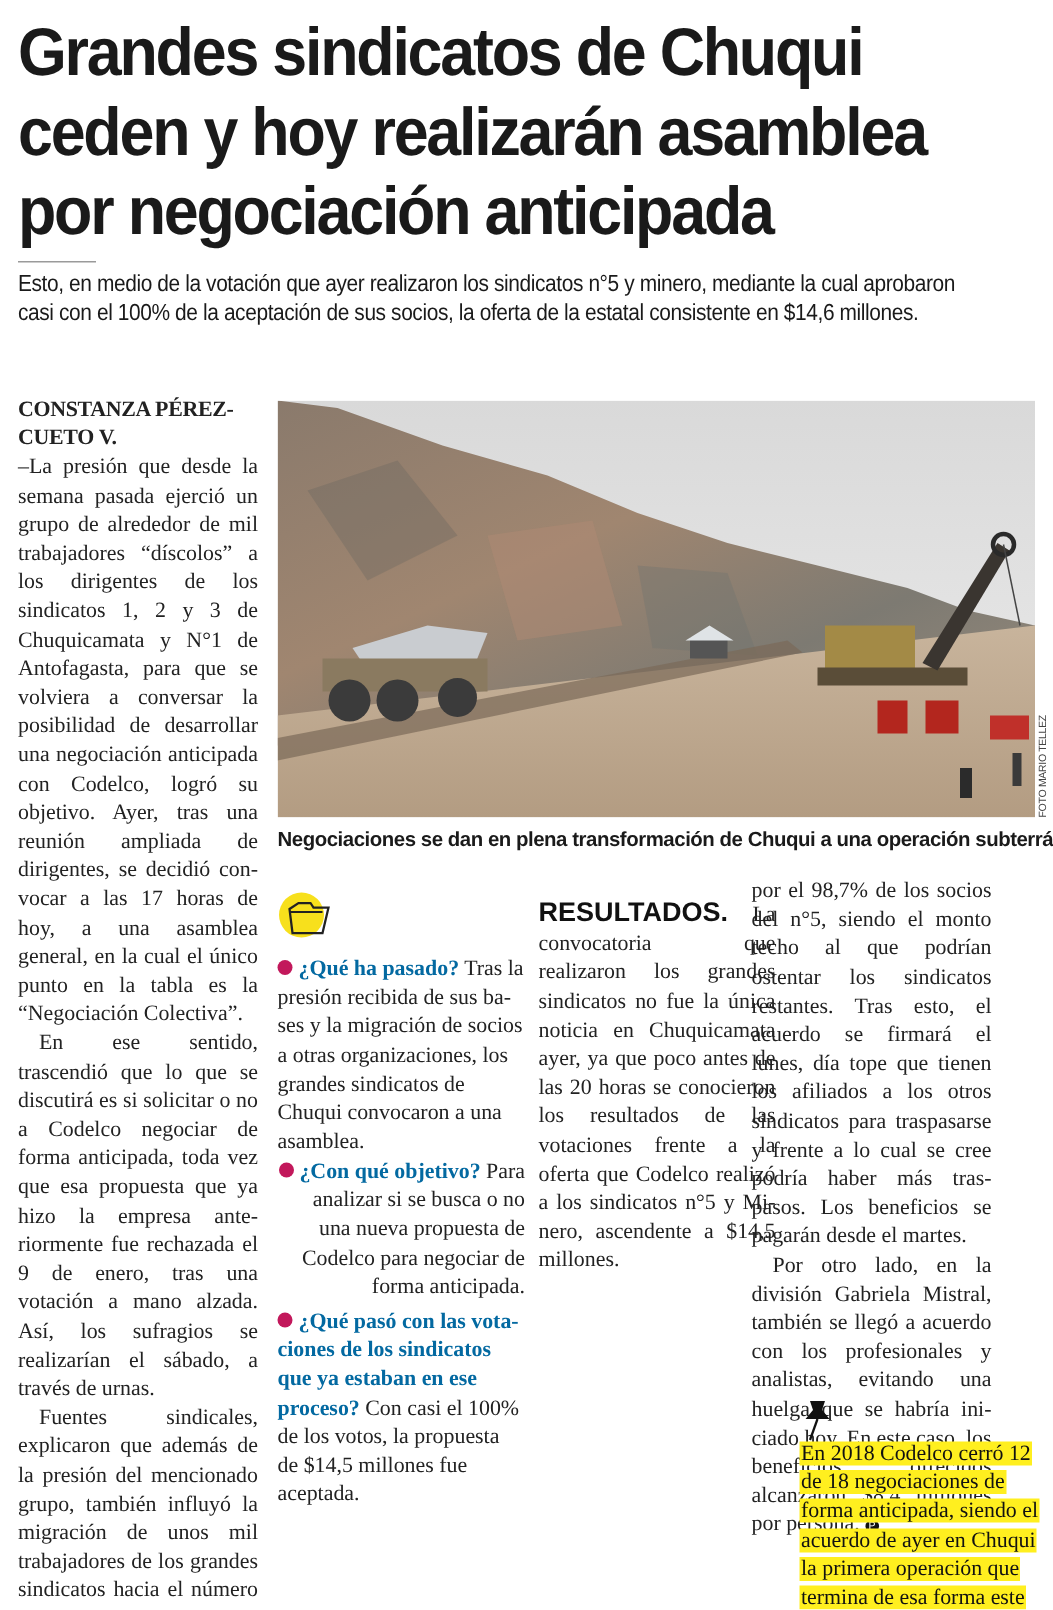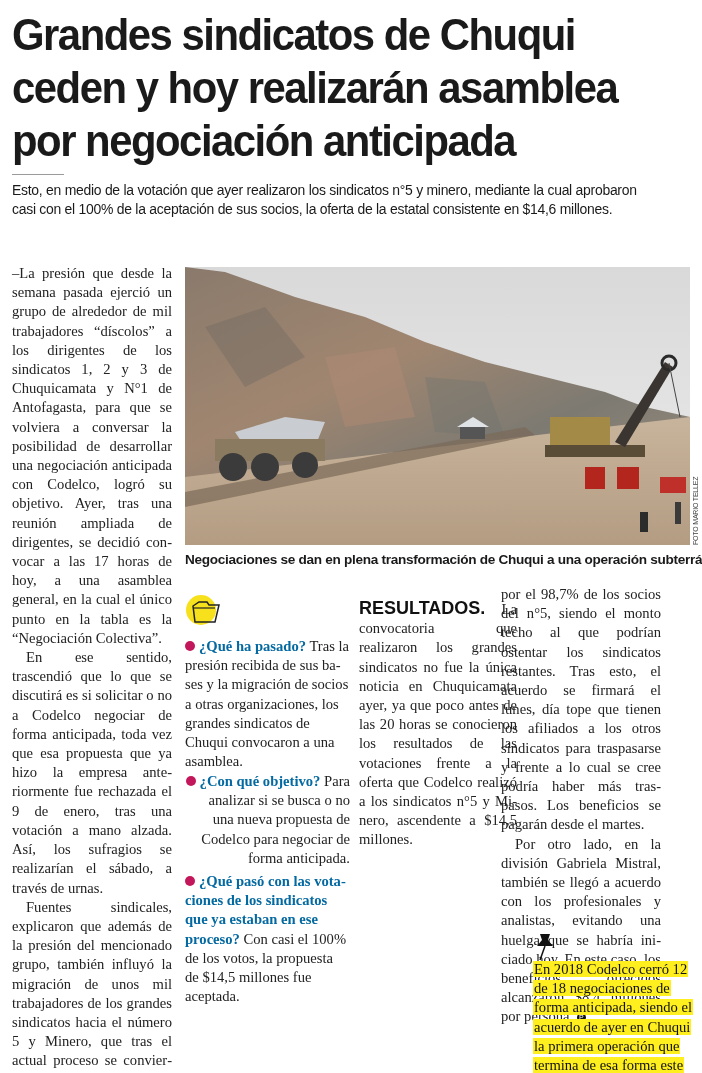--- a/index.html
+++ b/index.html
@@ -48,20 +48,21 @@
   .end-mark { display: inline-block; width: 9px; height: 9px; border-radius: 50%; background: #111; color: #fff; font-family: "Liberation Sans", sans-serif; font-size: 7px; line-height: 9px; text-align: center; text-indent: 0; vertical-align: 1px; }
 </style>
 </head>
 <body>
 
 <h1 class="headline">Grandes sindicatos de Chuqui ceden y hoy realizarán asamblea por negociación anticipada</h1>
 <div class="rule"></div>
 <p class="deck">Esto, en medio de la votación que ayer realizaron los sindicatos n°5 y minero, mediante la cual aprobaron casi con el 100% de la aceptación de sus socios, la oferta de la estatal consistente en $14,6 millones.</p>
 
 <div class="col" id="col1">
+  <span class="byline">CONSTANZA PÉREZ-CUETO V.</span>
   <p class="first">–La presión que desde la se­mana pasada ejerció un gru­po de alrededor de mil traba­jadores “díscolos” a los diri­gentes de los sindicatos 1, 2 y 3 de Chuquicamata y N°1 de Antofagasta, para que se vol­viera a conversar la posibili­dad de desarrollar una nego­ciación anticipada con Co­delco, logró su objetivo. Ayer, tras una reunión ampliada de dirigentes, se decidió con­vocar a las 17 horas de hoy, a una asamblea general, en la cual el único punto en la ta­bla es la “Negociación Co­lectiva”.</p>
   <p>En ese sentido, trascendió que lo que se discutirá es si solicitar o no a Codelco nego­ciar de forma anticipada, toda vez que esa propuesta que ya hizo la empresa ante­riormente fue rechazada el 9 de enero, tras una votación a mano alzada. Así, los sufra­gios se realizarían el sábado, a través de urnas.</p>
   <p>Fuentes sindicales, explica­ron que además de la presión del mencionado grupo, tam­bién influyó la migración de unos mil trabajadores de los grandes sindicatos hacia el número 5 y Minero, que tras el actual proceso se convier­ten en organizaciones sindi­cales con mayor peso en la operación.</p>
 
 </div>
 
 <div class="photo">
   <svg width="505" height="278" viewBox="0 0 505 278">
     <defs>
       <linearGradient id="sky" x1="0" y1="0" x2="0" y2="1">

